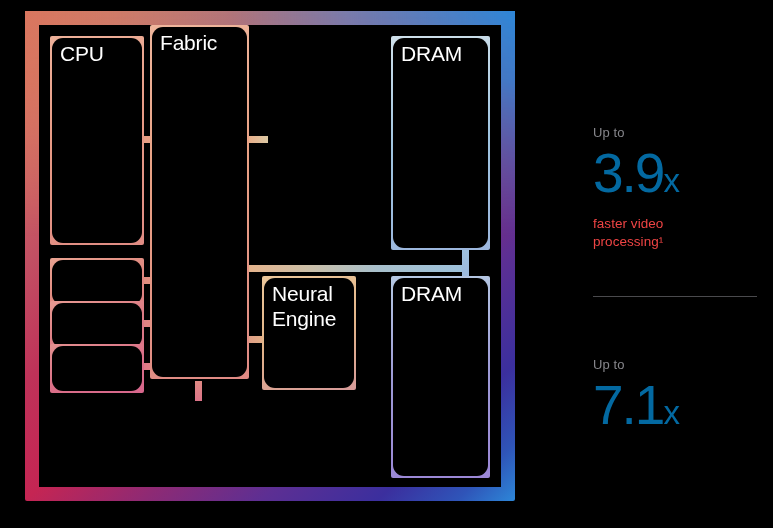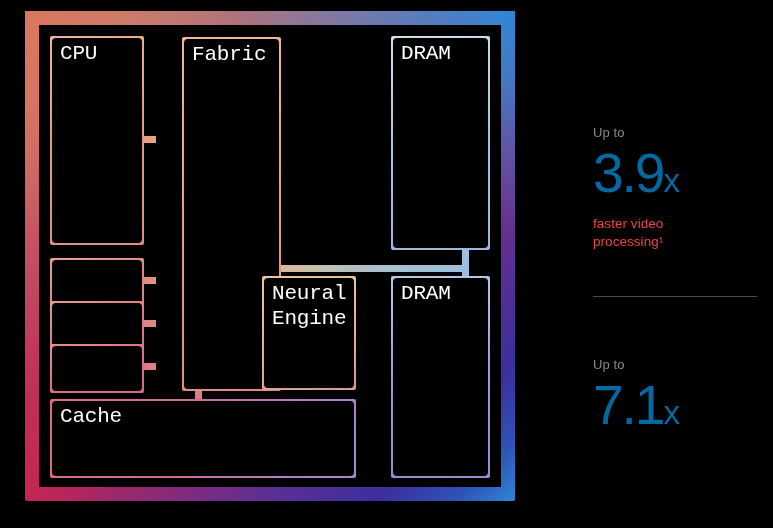--- a/index.html
+++ b/index.html
@@ -85,23 +85,22 @@
   .bd {
     position: absolute;
     z-index: 5;
     border-radius: 2px;
     padding: 2px;
   }
   .bd > .fill {
     width: 100%;
     height: 100%;
     background: #000000;
-    border-radius: 4px;
+    border-radius: 11px;
     position: relative;
-    font-family: Liberation Mono, monospace;
   }
   .bd > .fill > .lbl {
     position: absolute;
     left: 8px;
     top: 3px;
     color: #ffffff;
     font-size: 21px;
     line-height: 25px;
     letter-spacing: -0.2px;
     white-space: pre-line;
@@ -188,21 +187,21 @@
     <div class="conn" style="left:216px; top:125px; width:7px; height:136px; background:linear-gradient(to bottom,#e9a184,#e8b289);"></div>
 
     <div class="conn" style="left:437px; top:232px; width:7px; height:60px; background:linear-gradient(to bottom,#9fc4e0,#9bb2dc);"></div>
 
     <div class="bd" style="left:25px; top:25px; width:90px; height:205px; background:linear-gradient(160deg,#eeb19a,#e79a85 45%,#e08c84);">
       <div class="fill">
           <span class="lbl">CPU</span>
         </div>
     </div>
 
-    <div class="bd" style="left:125px; top:26px; width:95px; height:350px; background:linear-gradient(165deg,#efb69d,#e9a184 40%,#e08a84);margin-left:32px;">
+    <div class="bd" style="left:125px; top:14px; width:95px; height:350px; background:linear-gradient(165deg,#efb69d,#e9a184 40%,#e08a84);">
       <div class="fill">
           <span class="lbl">Fabric</span>
         </div>
     </div>
 
 
     <div class="bd" style="left:366px; top:25px; width:95px; height:210px; background:linear-gradient(170deg,#cfe0ea,#9fc4e0 50%,#9cb6dd);">
       <div class="fill">
           <span class="lbl">DRAM</span>
         </div>
@@ -230,25 +229,20 @@
 Engine</span>
         </div>
     </div>
 
     <div class="bd" style="left:366px; top:265px; width:95px; height:198px; background:linear-gradient(175deg,#b6c9e3,#9d9ad6 50%,#9b87d6);">
       <div class="fill">
           <span class="lbl">DRAM</span>
         </div>
     </div>
 
-    <div class="bd" style="left:25px; top:388px; width:302px; height:75px; background:linear-gradient(100deg,#d9698f 0%,#cf6a9b 45%,#b67bc4 78%,#a487d8 100%);">
-      <div class="fill">
-          <span class="lbl">Cache</span>
-        </div>
-    </div>
 
   </div>
 
   <div id="stats-panel">
 
     <div class="stat-block" style="top:84px;">
       <div class="stat-upto">Up to</div>
       <div class="stat-number"><span>3.9</span><span class="suffix">x</span></div>
       <div class="stat-caption">faster video
 processing¹</div>

